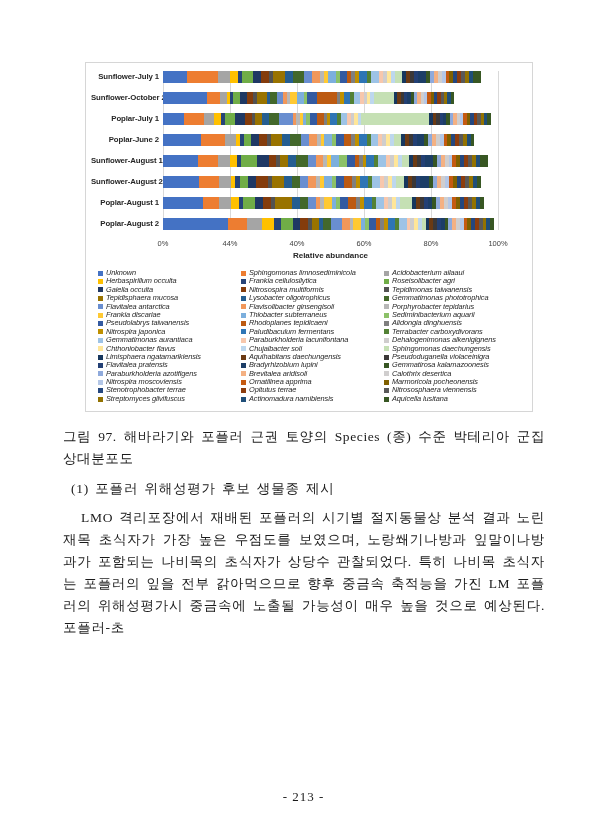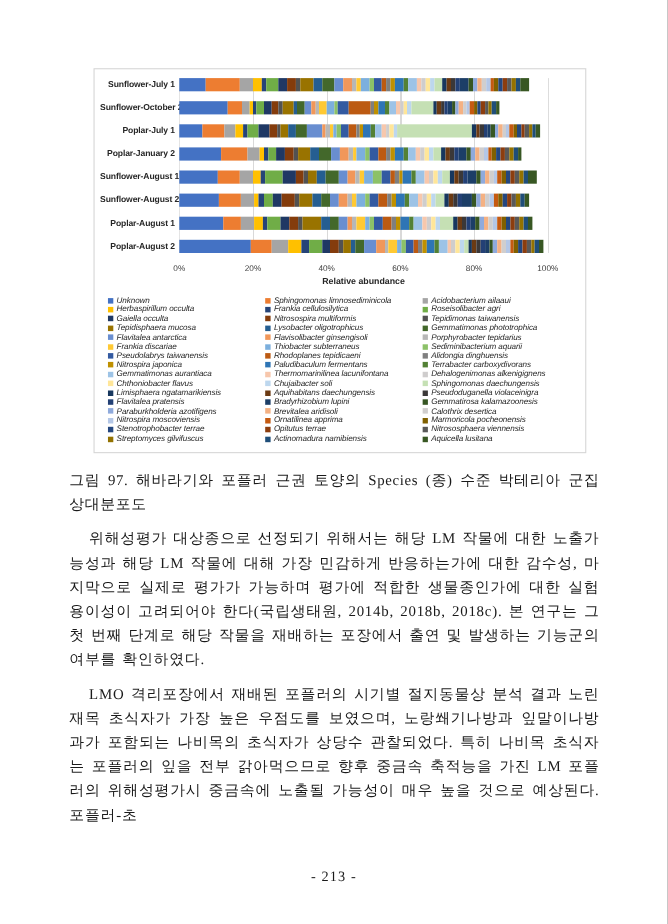--- a/index.html
+++ b/index.html
@@ -243,21 +243,21 @@
               <div class="bar-seg" title="Marmoricola pocheonensis" style="width: 1.02083%; background: rgb(128, 96, 0);"></div>
               <div class="bar-seg" title="Stenotrophobacter terrae" style="width: 1.02083%; background: rgb(36, 71, 127);"></div>
               <div class="bar-seg" title="Opitutus terrae" style="width: 1.02083%; background: rgb(140, 61, 14);"></div>
               <div class="bar-seg" title="Nitrososphaera viennensis" style="width: 1.02083%; background: rgb(89, 89, 89);"></div>
               <div class="bar-seg" title="Streptomyces gilvifuscus" style="width: 1.02083%; background: rgb(147, 114, 0);"></div>
               <div class="bar-seg" title="Actinomadura namibiensis" style="width: 1.02083%; background: rgb(31, 78, 121);"></div>
               <div class="bar-seg" title="Aquicella lusitana" style="width: 1.02083%; background: rgb(56, 87, 35);"></div>
             </div>
           </div>
           <div class="bar-row">
-            <div class="bar-label">Poplar-January 2</div>
+            <div class="bar-label">Poplar-June 2</div>
             <div class="bar-track">
               <div class="bar-seg" title="Unknown" style="width: 11.4815%; background: rgb(68, 114, 196);"></div>
               <div class="bar-seg" title="Sphingomonas limnosediminicola" style="width: 6.88889%; background: rgb(237, 125, 49);"></div>
               <div class="bar-seg" title="Acidobacterium ailaaui" style="width: 3.44444%; background: rgb(165, 165, 165);"></div>
               <div class="bar-seg" title="Herbaspirillum robiniae" style="width: 1.14815%; background: rgb(255, 192, 0);"></div>
               <div class="bar-seg" title="Rudaea cellulosilytica" style="width: 1.14815%; background: rgb(38, 68, 120);"></div>
               <div class="bar-seg" title="Roseisolibacter agri" style="width: 2.2963%; background: rgb(112, 173, 71);"></div>
               <div class="bar-seg" title="Gaiella occulta" style="width: 2.2963%; background: rgb(31, 56, 100);"></div>
               <div class="bar-seg" title="Nitrosospira multiformis" style="width: 2.2963%; background: rgb(132, 60, 12);"></div>
               <div class="bar-seg" title="Tepidimonas taiwanensis" style="width: 1.14815%; background: rgb(82, 82, 82);"></div>
@@ -511,21 +511,21 @@
               <div class="bar-seg" title="Nitrososphaera viennensis" style="width: 1.13793%; background: rgb(89, 89, 89);"></div>
               <div class="bar-seg" title="Streptomyces gilvifuscus" style="width: 1.13793%; background: rgb(147, 114, 0);"></div>
               <div class="bar-seg" title="Actinomadura namibiensis" style="width: 1.13793%; background: rgb(31, 78, 121);"></div>
               <div class="bar-seg" title="Aquicella lusitana" style="width: 1.13793%; background: rgb(56, 87, 35);"></div>
             </div>
           </div>
         </div>
     </div>
     <div class="tick-row">
         <span class="tick" style="left: 0%;">0%</span>
-        <span class="tick" style="left: 20%;">20%</span>
+        <span class="tick" style="left: 20%;">44%</span>
         <span class="tick" style="left: 40%;">40%</span>
         <span class="tick" style="left: 60%;">60%</span>
         <span class="tick" style="left: 80%;">80%</span>
         <span class="tick" style="left: 100%;">100%</span>
       </div>
     <div class="axis-title">Relative abundance</div>
     <div class="legend">
         <div class="legend-item">
           <span class="legend-swatch" style="background: rgb(68, 114, 196);"></span>
           <span class="legend-label">Unknown</span>
@@ -621,21 +621,21 @@
         <div class="legend-item">
           <span class="legend-swatch" style="background: rgb(83, 129, 53);"></span>
           <span class="legend-label">Terrabacter carboxydivorans</span>
         </div>
         <div class="legend-item">
           <span class="legend-swatch" style="background: rgb(157, 195, 230);"></span>
           <span class="legend-label">Gemmatimonas aurantiaca</span>
         </div>
         <div class="legend-item">
           <span class="legend-swatch" style="background: rgb(247, 199, 172);"></span>
-          <span class="legend-label">Thermomarinilinea lacunifontana</span>
+          <span class="legend-label">Paraburkholderia lacunifontana</span>
         </div>
         <div class="legend-item">
           <span class="legend-swatch" style="background: rgb(207, 205, 205);"></span>
           <span class="legend-label">Dehalogenimonas alkenigignens</span>
         </div>
         <div class="legend-item">
           <span class="legend-swatch" style="background: rgb(255, 230, 153);"></span>
           <span class="legend-label">Chthoniobacter flavus</span>
         </div>
         <div class="legend-item">
@@ -716,18 +716,18 @@
         </div>
         <div class="legend-item">
           <span class="legend-swatch" style="background: rgb(56, 87, 35);"></span>
           <span class="legend-label">Aquicella lusitana</span>
         </div>
       </div>
   </div>
 
   <p class="caption">그림 97. 해바라기와 포플러 근권 토양의 Species (종) 수준 박테리아 군집 상대분포도</p>
 
+  <div class="subsection-heading">(1) 포플러 위해성평가 후보 생물종 제시</div>
 
-  <p class="body-para">위해성평가 대상종으로 선정되기 위해서는 해당 LM 작물에 대한 노출가능성과 해당 LM 작물에 대해 가장 민감하게 반응하는가에 대한 감수성, 마지막으로 실제로 평가가 가능하며 평가에 적합한 생물종인가에 대한 실험용이성이 고려되어야 한다(국립생태원, 2014b, 2018b, 2018c). 본 연구는 그 첫 번째 단계로 해당 작물을 재배하는 포장에서 출연 및 발생하는 기능군의 여부를 확인하였다.</p>
   <p class="body-para">LMO 격리포장에서 재배된 포플러의 시기별 절지동물상 분석 결과 노린재목 초식자가 가장 높은 우점도를 보였으며, 노랑쐐기나방과 잎말이나방과가 포함되는 나비목의 초식자가 상당수 관찰되었다. 특히 나비목 초식자는 포플러의 잎을 전부 갉아먹으므로 향후 중금속 축적능을 가진 LM 포플러의 위해성평가시 중금속에 노출될 가능성이 매우 높을 것으로 예상된다. 포플러-초</p>
 
   <div class="page-number">- 213 -</div>
 </div>
 
 </body></html>

